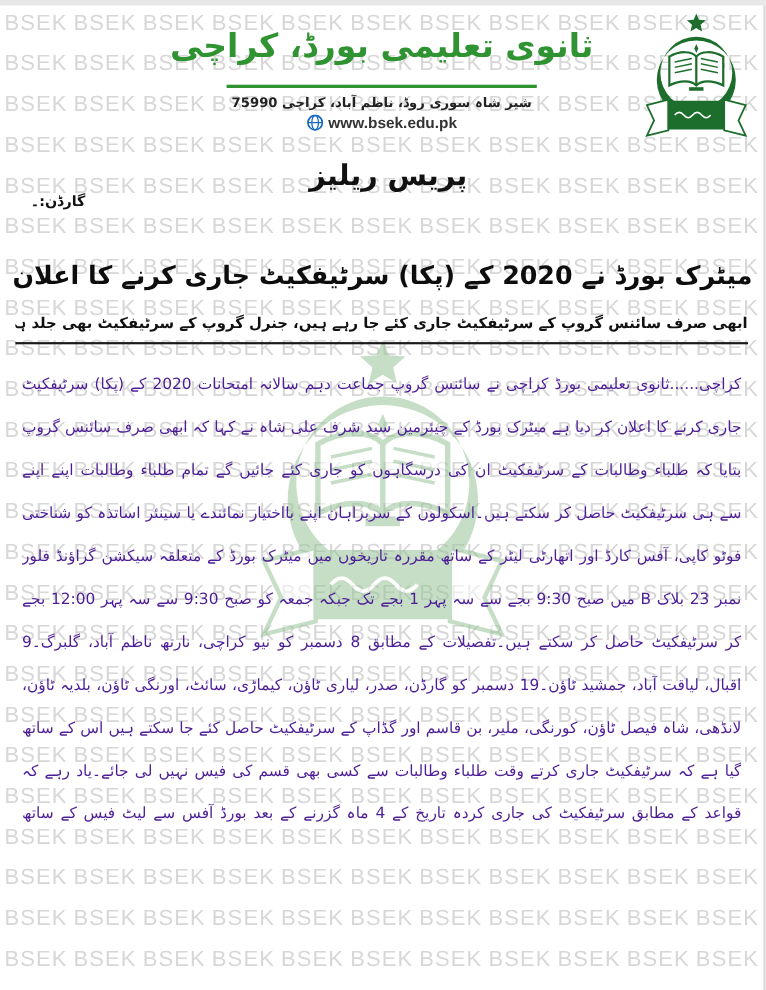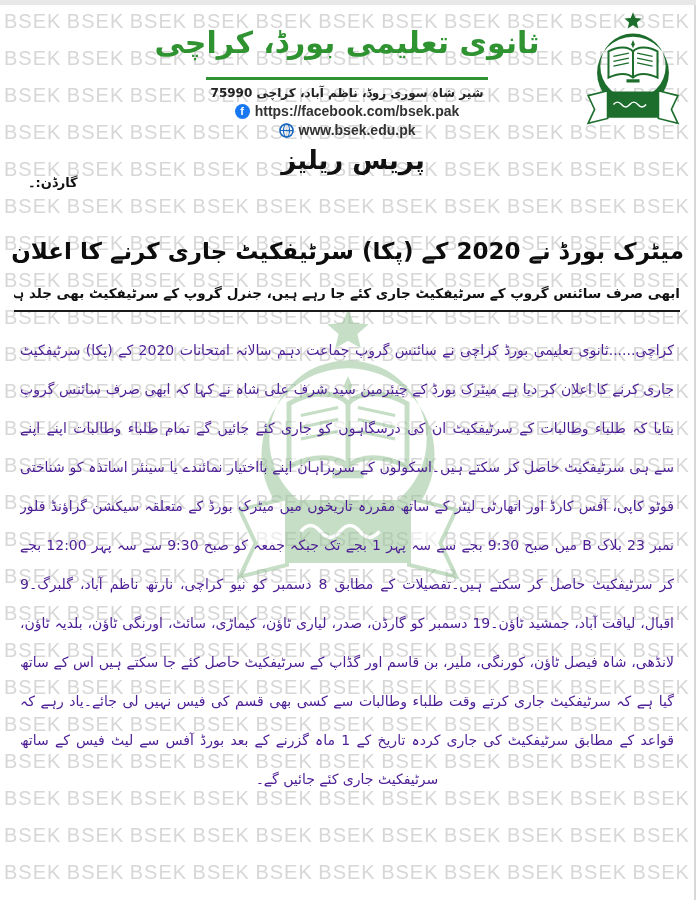--- a/index.html
+++ b/index.html
@@ -428,24 +428,20 @@
 
   <svg class="logo-watermark" viewBox="0 0 120 142">
     <use href="#bsek-crest"></use>
   </svg>
 
   <div class="header-center">
     <div class="board-name">ثانوی تعلیمی بورڈ، کراچی</div>
     <div class="green-rule"></div>
     <div class="address">شیر شاہ سوری روڈ، ناظم آباد، کراچی 75990</div>
     <div class="contact-row">
-      <span class="fb-icon"></span>
-      <a href="#">https://facebook.com/bsek.pak</a>
-    </div>
-    <div class="contact-row">
       <svg class="globe-icon" viewBox="0 0 16 16">
         <circle cx="8" cy="8" r="7" fill="none" stroke="#1566c0" stroke-width="1.6"></circle>
         <ellipse cx="8" cy="8" rx="3.2" ry="7" fill="none" stroke="#1566c0" stroke-width="1.2"></ellipse>
         <line x1="1" y1="8" x2="15" y2="8" stroke="#1566c0" stroke-width="1.2"></line>
       </svg>
       <a href="#">www.bsek.edu.pk</a>
     </div>
   </div>
 
   <svg class="board-logo" viewBox="0 0 120 142">
@@ -464,17 +460,16 @@
     <div class="body-line">کراچی......ثانوی تعلیمی بورڈ کراچی نے سائنس گروپ جماعت دہم سالانہ امتحانات 2020 کے (پکا) سرٹیفکیٹ</div>
     <div class="body-line">جاری کرنے کا اعلان کر دیا ہے میٹرک بورڈ کے چیئرمین سید شرف علی شاہ نے کہا کہ ابھی صرف سائنس گروپ کے</div>
     <div class="body-line">بتایا کہ طلباء وطالبات کے سرٹیفکیٹ ان کی درسگاہوں کو جاری کئے جائیں گے تمام طلباء وطالبات اپنے اپنے اسکولوں</div>
     <div class="body-line">سے ہی سرٹیفکیٹ حاصل کر سکتے ہیں۔اسکولوں کے سربراہان اپنے بااختیار نمائندے یا سینئر اساتذہ کو شناختی کارڈ کی</div>
     <div class="body-line">فوٹو کاپی، آفس کارڈ اور اتھارٹی لیٹر کے ساتھ مقررہ تاریخوں میں میٹرک بورڈ کے متعلقہ سیکشن گراؤنڈ فلور کمرہ</div>
     <div class="body-line">نمبر 23 بلاک B میں صبح 9:30 بجے سے سہ پہر 1 بجے تک جبکہ جمعہ کو صبح 9:30 سے سہ پہر 12:00 بجے تک بھیج</div>
     <div class="body-line">کر سرٹیفکیٹ حاصل کر سکتے ہیں۔تفصیلات کے مطابق 8 دسمبر کو نیو کراچی، نارتھ ناظم آباد، گلبرگ۔9 دسمبر کو گلشن</div>
     <div class="body-line">اقبال، لیاقت آباد، جمشید ٹاؤن۔19 دسمبر کو گارڈن، صدر، لیاری ٹاؤن، کیماڑی، سائٹ، اورنگی ٹاؤن، بلدیہ ٹاؤن،</div>
     <div class="body-line">لانڈھی، شاہ فیصل ٹاؤن، کورنگی، ملیر، بن قاسم اور گڈاپ کے سرٹیفکیٹ حاصل کئے جا سکتے ہیں اس کے ساتھ یہ بھی بتایا</div>
     <div class="body-line">گیا ہے کہ سرٹیفکیٹ جاری کرتے وقت طلباء وطالبات سے کسی بھی قسم کی فیس نہیں لی جائے۔یاد رہے کہ بورڈ کے</div>
-    <div class="body-line">قواعد کے مطابق سرٹیفکیٹ کی جاری کردہ تاریخ کے 1 ماہ گزرنے کے بعد بورڈ آفس سے لیٹ فیس کے ساتھ</div>
-    <div class="body-line centered">سرٹیفکیٹ جاری کئے جائیں گے۔</div>
+    <div class="body-line">قواعد کے مطابق سرٹیفکیٹ کی جاری کردہ تاریخ کے 4 ماہ گزرنے کے بعد بورڈ آفس سے لیٹ فیس کے ساتھ</div>
   </div>
 
 </div>
 
 </body></html>

